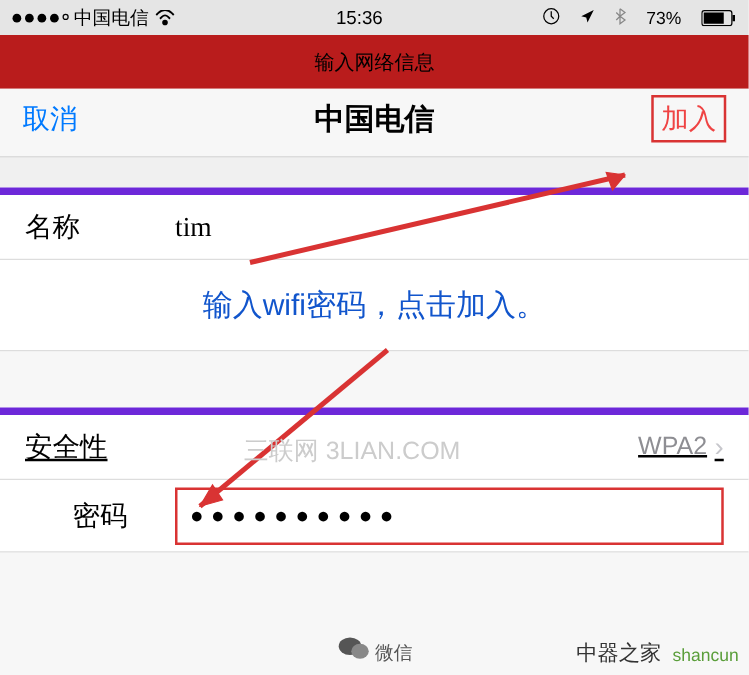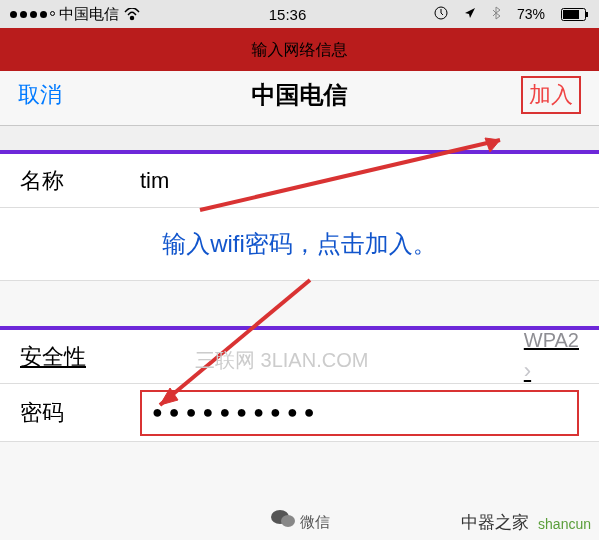--- a/index.html
+++ b/index.html
@@ -64,42 +64,42 @@
       padding: 2px 6px;
     }
     .divider { height: 1px; background: #c8c8c8; }
     .gap { height: 24px; background: #f0f0f0; }
     .row {
       display: flex;
       align-items: center;
       height: 58px;
       padding: 0 20px;
       background: #fff;
-      border-top: 4px solid #6d28d9;
+      border-top: 6px solid #6d28d9;
       border-bottom: 1px solid #ddd;
       position: relative;
     }
-    .row + .row { border-top: none; }
+    .row + .row { border-top: none; text-align: center; }
     .row-label {
       width: 120px;
       font-size: 22px;
       color: #000;
     }
     .row-value {
       flex: 1;
       font-size: 22px;
       color: #000;
+      font-family: Liberation Serif, serif;
     }
     .row-right {
       font-size: 20px;
       color: #8e8e93;
       display: flex;
-      align-items: flex-start;
+      align-items: center;
       gap: 6px;
-      flex-direction: column;
     }
     .chevron { color: #c7c7cc; font-size: 22px; }
     .annotation {
       text-align: center;
       font-size: 24px;
       color: #1155cc;
       padding: 20px 0;
       background: #fff;
       border-bottom: 1px solid #ddd;
     }

